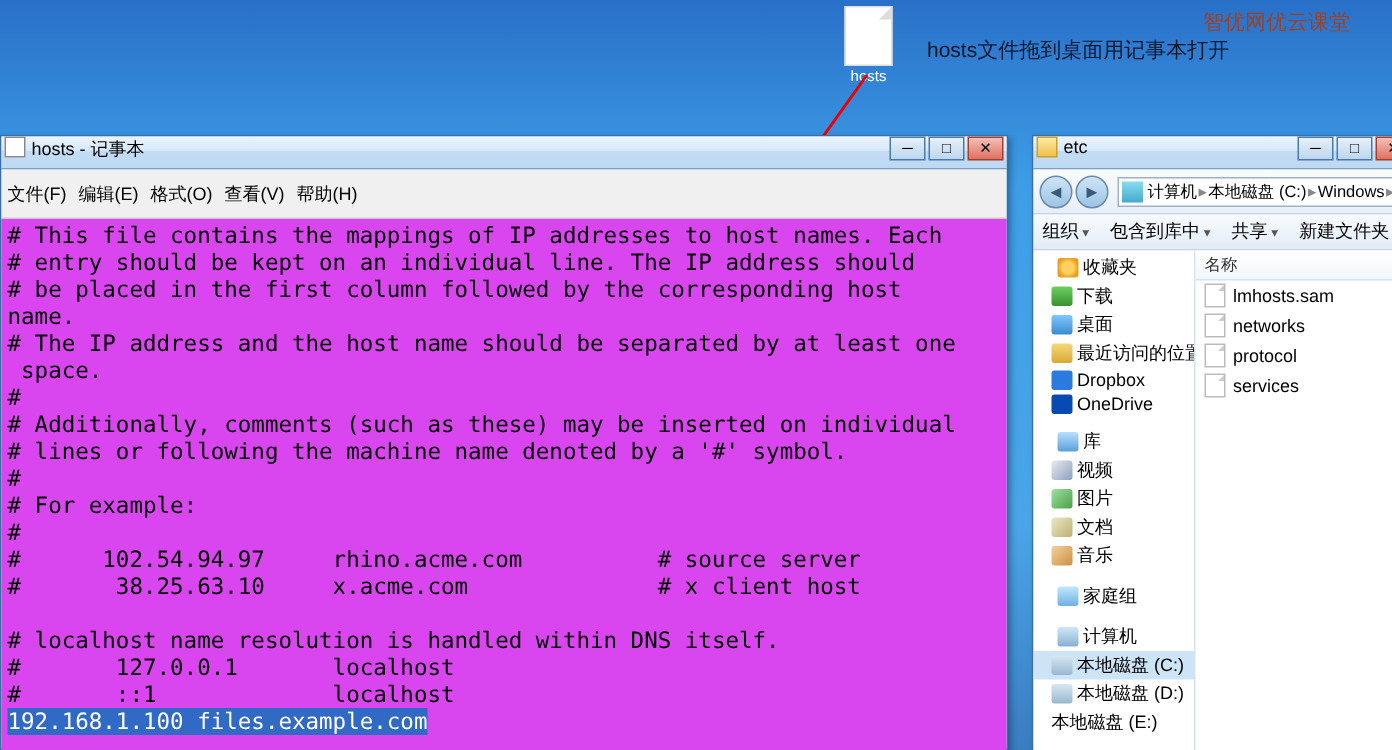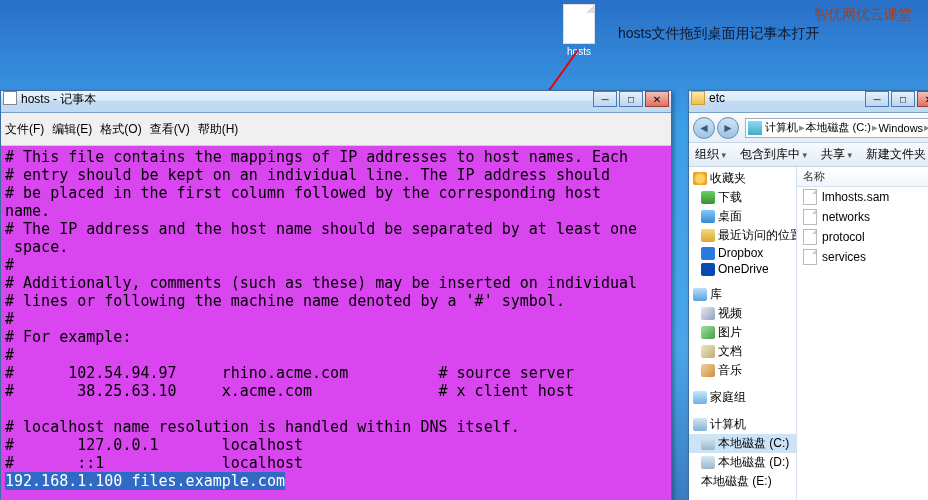--- a/index.html
+++ b/index.html
@@ -1,21 +1,21 @@
 <!DOCTYPE html>
 <html><head>
 <meta charset="utf-8">
 <style>
 *{box-sizing:border-box;margin:0;padding:0}
 body{font-family:"Microsoft YaHei",Tahoma,sans-serif;font-size:12px;background:linear-gradient(to bottom,#2970c8 0%,#3d9ee8 25%,#4aa5e8 70%,#3a7cc0 100%);width:928px;height:500px;overflow:hidden;position:relative}
 .desk-icon{position:absolute;left:558px;top:4px;width:42px;text-align:center;color:#fff;font-size:10px}
 .desk-icon .ficon{width:32px;height:40px;margin:0 auto 2px;background:#fff;border:1px solid #ddd;position:relative}
 .desk-icon .ficon:before{content:"";position:absolute;top:0;right:0;border-style:solid;border-width:0 0 8px 8px;border-color:transparent transparent #ddd transparent}
 .anno1{position:absolute;left:618px;top:25px;color:#0f172a;font-size:14px;font-weight:500}
-.anno0{position:absolute;right:16px;top:6px;color:#a04020;font-size:14px}
+.anno0{position:absolute;right:28px;top:6px;color:#a04020;font-size:14px}
 .anno2{position:absolute;left:753px;top:286px;color:#e00;font-size:14px;line-height:20px}
 svg.arrows{position:absolute;left:0;top:0;pointer-events:none}
 
 .win{position:absolute;background:#e8f0f8;border:1px solid #3a6ea5;box-shadow:2px 2px 4px rgba(0,0,0,.3)}
 .titlebar{height:22px;background:linear-gradient(to bottom,#ebf4fc 0%,#d6e8f9 45%,#c2dcf4 46%,#bed9f2 100%);display:flex;align-items:flex-start;padding:0 2px;border-bottom:1px solid #7a9ec8}
 .titlebar .ticon{width:14px;height:14px;background:#fff;border:1px solid #888;margin-right:4px}
 .titlebar .ttl{flex:1;color:#000;font-size:12px}
 .winbtns{display:flex;gap:2px}
 .winbtn{width:24px;height:16px;border:1px solid #4a7ab0;background:linear-gradient(to bottom,#e6f0fa,#bcd6ee);display:flex;align-items:center;justify-content:center;font-size:10px;cursor:pointer}
 .winbtn.cls{background:linear-gradient(to bottom,#f2c0b8,#e07060);border-color:#a04030}
@@ -31,21 +31,21 @@
 .navcirc{width:22px;height:22px;border-radius:50%;background:linear-gradient(to bottom,#cde4f7,#9ec4e4);border:1px solid #6a8aaa;margin-right:2px;display:flex;align-items:center;justify-content:center;color:#3a5a7a;font-size:12px;cursor:pointer}
 .crumb{flex:1;background:#fff;border:1px solid #a0b0c0;height:20px;margin:0 4px;display:flex;align-items:center;padding:0 2px;font-size:11px;overflow:hidden;white-space:nowrap}
 .crumb .sep{color:#888;margin:0 1px}
 .crumb-ico{width:14px;height:14px;background:linear-gradient(to bottom,#8de 0%,#4ac 100%);margin-right:3px;flex-shrink:0}
 .tb2{height:24px;background:linear-gradient(to bottom,#f8fbfe,#e2ecf6);display:flex;align-items:center;padding:0 6px;border-bottom:1px solid #c4d4e4;font-size:12px;gap:14px}
 .tb2>span{cursor:pointer}
 .tb2 .dd:after{content:" ▾";font-size:9px;color:#555}
 .exp-body{display:flex;height:calc(100% - 100px);background:#fff}
 .tree{width:108px;border-right:1px solid #d6e2ee;overflow:hidden;padding:2px 0;font-size:12px}
 .tree .node{display:flex;align-items:center;padding:1px 0 1px 12px;white-space:nowrap;cursor:pointer}
-.tree .node.l1{padding-left:4px}
+.tree .node.l1{padding-left:16px}
 .tree .node.sel{background:#cde4f7}
 .tree .ic{width:14px;height:13px;margin-right:3px;flex-shrink:0;border-radius:2px}
 .ic-star{background:radial-gradient(circle,#ffd060 40%,#e8a020 70%)}
 .ic-dl{background:linear-gradient(to bottom,#6ad060,#3a9030)}
 .ic-desk{background:linear-gradient(to bottom,#7ec8ff,#3a8ad0)}
 .ic-rec{background:linear-gradient(to bottom,#f8d878,#d8a838)}
 .ic-db{background:#2a7ae0}
 .ic-od{background:#094ab2}
 .ic-lib{background:linear-gradient(to bottom,#b8e0ff,#5aa0d8)}
 .ic-vid{background:linear-gradient(135deg,#e8e8f0,#90a0c0)}

